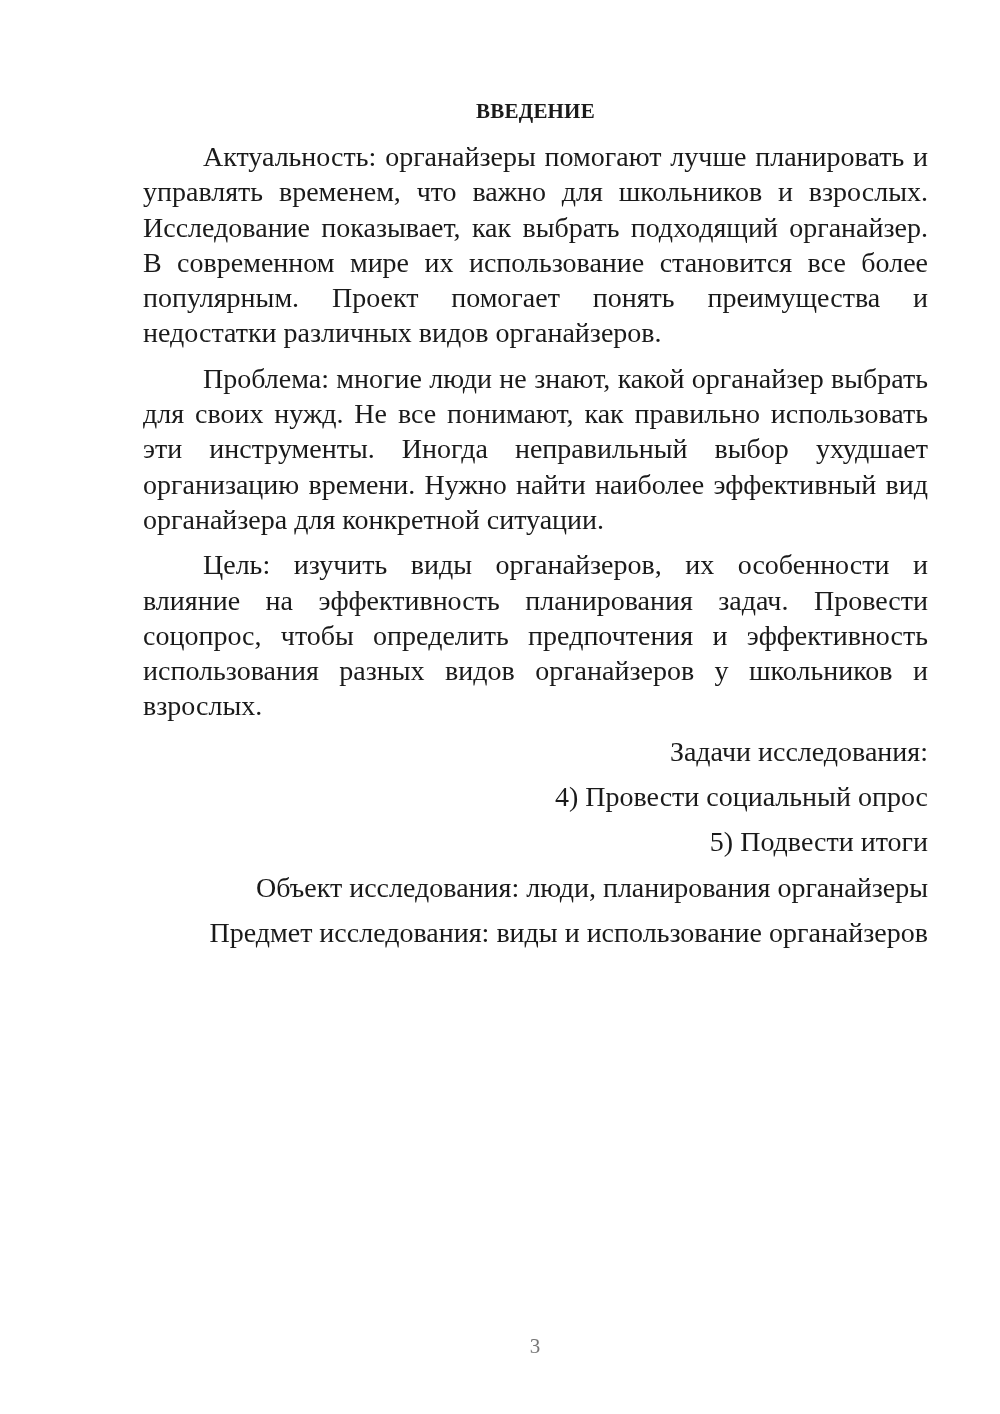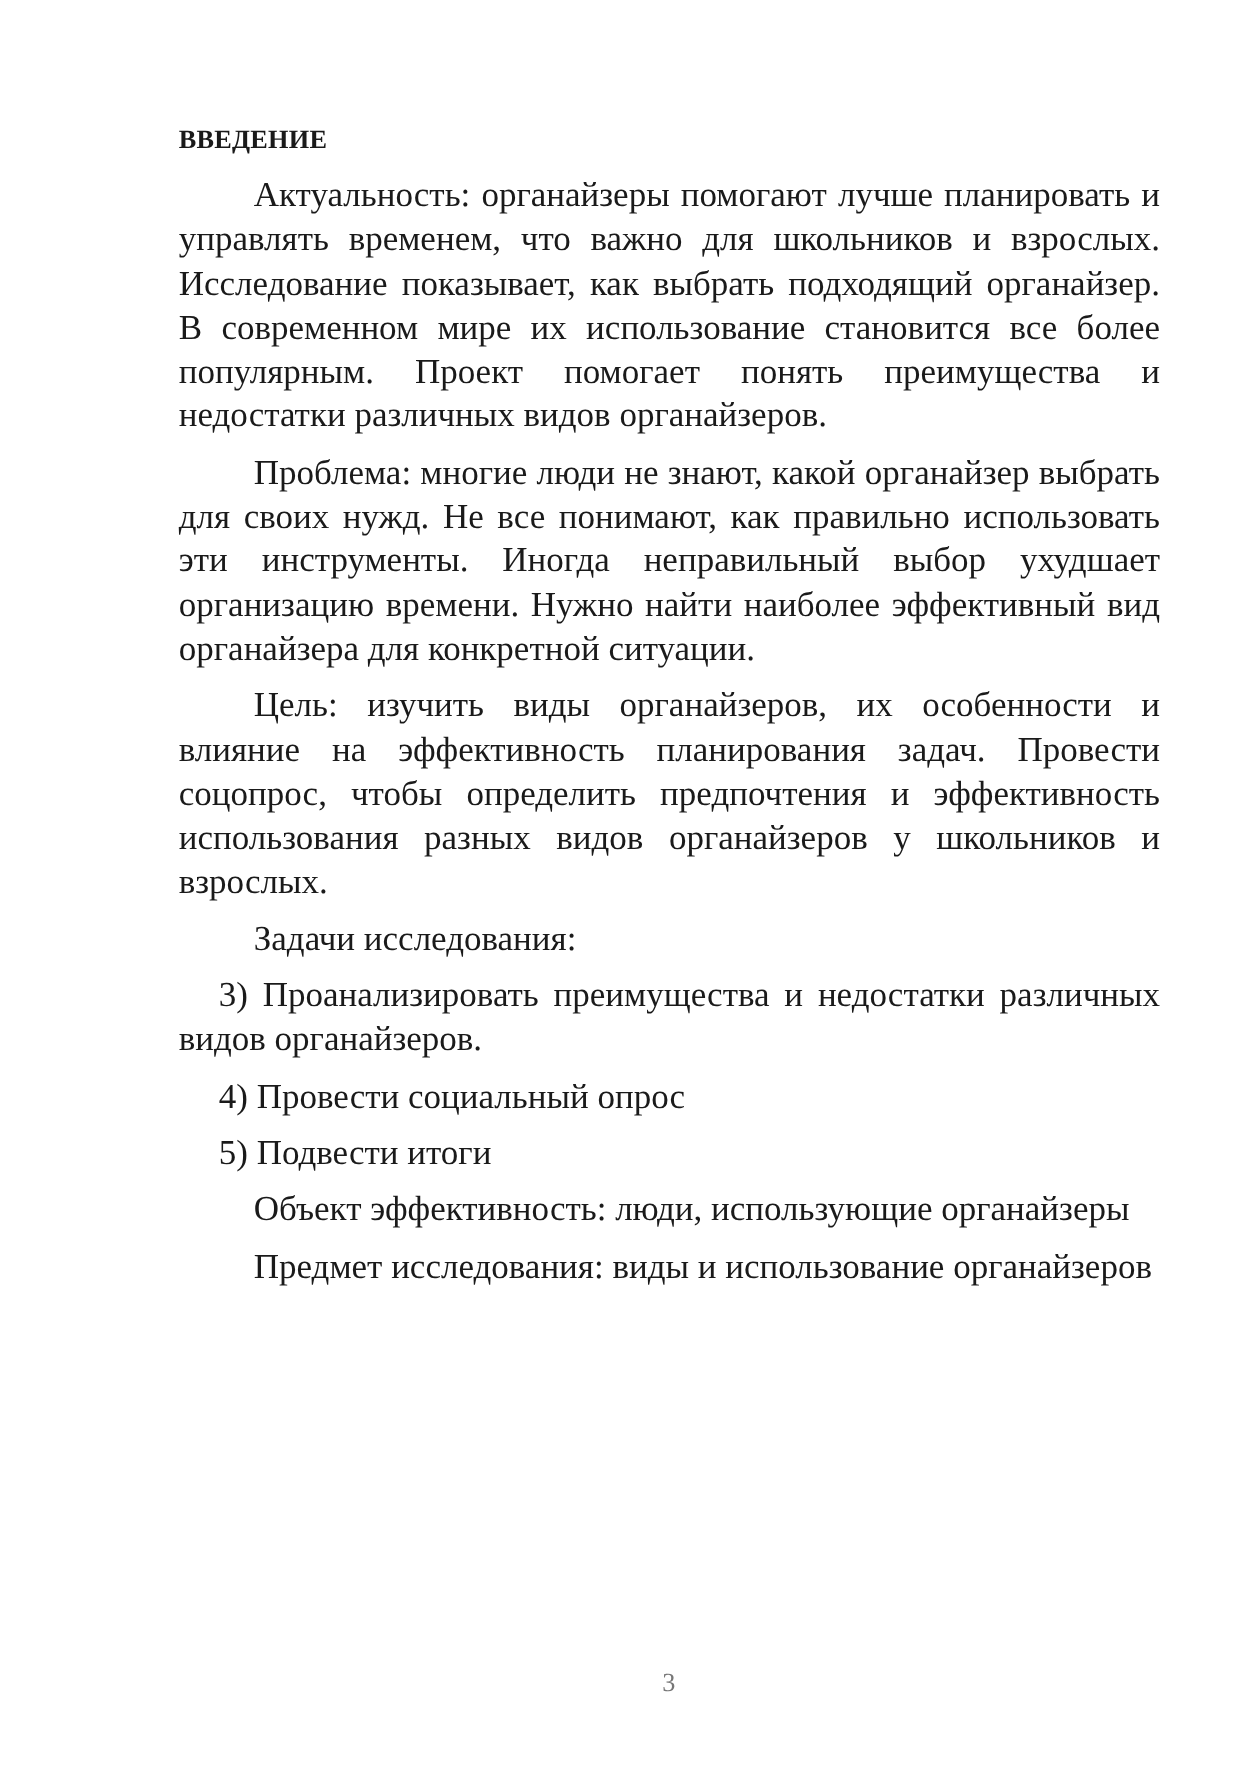--- a/index.html
+++ b/index.html
@@ -15,38 +15,39 @@
       font-family: "Liberation Serif", "DejaVu Serif", serif;
       color: #1a1a1a;
     }
     .page {
       position: absolute;
       left: 143px;
       top: 94px;
       width: 785px;
     }
     .title {
+      text-align: center;
       font-weight: bold;
       font-size: 21px;
       line-height: 35px;
       margin: 0 0 10px 0;
       letter-spacing: 0.2px;
     }
     p {
       margin: 0 0 10px 0;
       font-size: 28px;
       line-height: 35.3px;
       text-align: justify;
       text-indent: 60px;
     }
     p.list-item {
       text-indent: 32px;
     }
     p.no-justify {
-      text-align: left;
+      text-align: right;
     }
     .page-number {
       position: absolute;
       left: 0;
       width: 1070px;
       top: 1334px;
       text-align: center;
       font-size: 21px;
       color: #777777;
     }
@@ -55,21 +56,20 @@
 <body>
 
 <div class="page">
   <div class="title">ВВЕДЕНИЕ</div>
 
   <p>Актуальность: органайзеры помогают лучше планировать и управлять временем, что важно для школьников и взрослых. Исследование показывает, как выбрать подходящий органайзер. В современном мире их использование становится все более популярным. Проект помогает понять преимущества и недостатки различных видов органайзеров.</p>
   <p>Проблема: многие люди не знают, какой органайзер выбрать для своих нужд. Не все понимают, как правильно использовать эти инструменты. Иногда неправильный выбор ухудшает организацию времени. Нужно найти наиболее эффективный вид органайзера для конкретной ситуации.</p>
   <p>Цель: изучить виды органайзеров, их особенности и влияние на эффективность планирования задач. Провести соцопрос, чтобы определить предпочтения и эффективность использования разных видов органайзеров у школьников и взрослых.</p>
   <p class="no-justify">Задачи исследования:</p>
 
-  <p class="list-item">3) Проанализировать преимущества и недостатки различных видов органайзеров.</p>
   <p class="list-item no-justify">4) Провести социальный опрос</p>
   <p class="list-item no-justify">5) Подвести итоги</p>
 
-  <p class="no-justify">Объект эффективность: люди, использующие органайзеры</p>
+  <p class="no-justify">Объект исследования: люди, планирования органайзеры</p>
   <p class="no-justify">Предмет исследования: виды и использование органайзеров</p>
 </div>
 
 <div class="page-number">3</div>
 
 </body></html>

